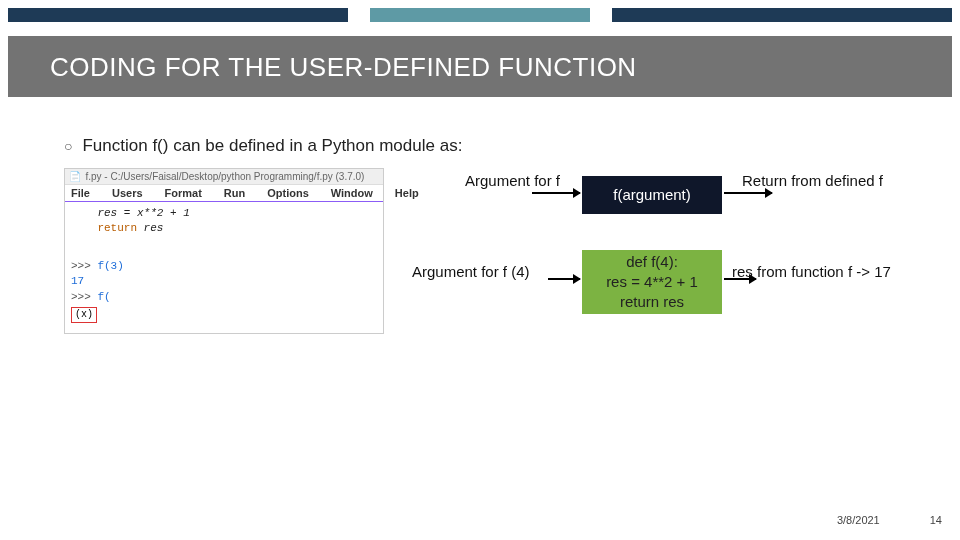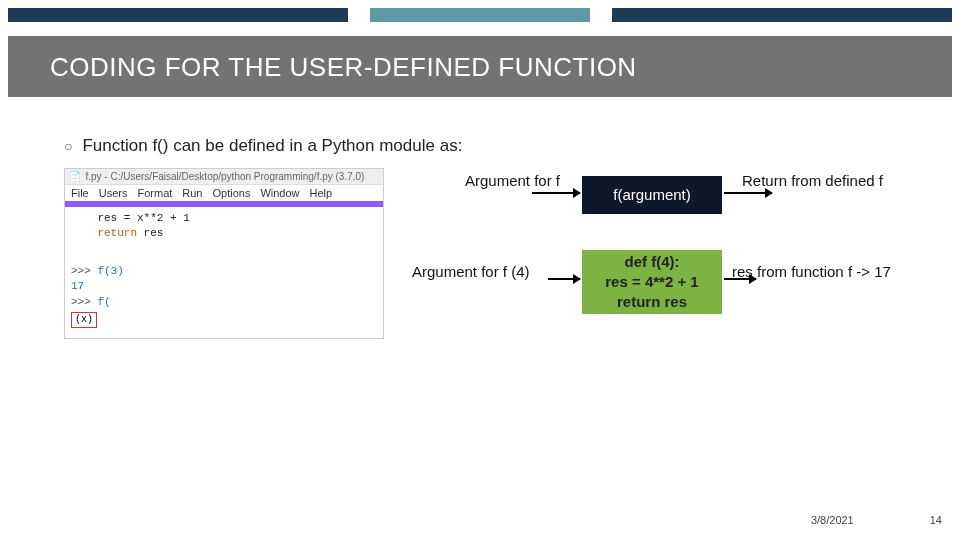--- a/index.html
+++ b/index.html
@@ -69,33 +69,34 @@
     align-items: center;
     gap: 4px;
     padding: 2px 4px;
     border-bottom: 1px solid #ddd;
     background: #efefef;
     font-size: 10px;
     color: #666;
   }
   .ide-menu {
     display: flex;
-    gap: 10px;
+    gap: 22px;
     padding: 2px 6px;
     font-size: 11px;
     color: #333;
-    border-bottom: 6px solid #8b5cf6;
+    border-bottom: 1px solid #8b5cf6;
+    font-weight: bold;
   }
   .ide-code {
     font-family: "Courier New", monospace;
     padding: 4px 6px 10px 6px;
     line-height: 1.4;
   }
   .kw { color: #b85c00; }
-  .var { color: #222; }
+  .var { color: #222; font-style: italic; }
   .blue { color: #1d6cd8; }
   .grey { color: #555; }
   .outbox {
     display: inline-block;
     border: 1px solid #d33;
     padding: 0 3px;
     margin-top: 2px;
     font-size: 10px;
   }
 
@@ -136,21 +137,21 @@
     border-left: 8px solid #000;
     border-top: 5px solid transparent;
     border-bottom: 5px solid transparent;
   }
 
   .footer {
     position: absolute;
     bottom: 14px;
     right: 18px;
     display: flex;
-    gap: 76px;
+    gap: 50px;
     font-size: 11px;
     color: #444;
   }
 </style>
 </head>
 <body>
 
 <div class="top-stripes">
   <div class="stripe s-dark1"></div>
   <div class="stripe s-gap1"></div>
@@ -200,21 +201,21 @@
       <span class="lbl" style="left:30px; top:4px;margin-left:43px;">Argument for f</span>
       <div class="arrow" style="left:140px; top:24px; width:48px;"></div>
       <div class="box box-navy" style="left:190px; top:8px; width:140px; height:38px;">
         <span>f(argument)</span>
       </div>
       <div class="arrow" style="left:332px; top:24px; width:48px;"></div>
       <span class="lbl" style="left:350px; top:4px;">Return from defined f</span>
 
       <span class="lbl" style="left:20px; top:95px;">Argument for f (4)</span>
       <div class="arrow" style="left:156px; top:110px; width:32px;"></div>
-      <div class="box box-green" style="left:190px; top:82px; width:140px; height:64px;font-weight:bold;">
+      <div class="box box-green" style="left:190px; top:82px; width:140px; height:64px;">
         <span>def f(4):</span>
         <span>res = 4**2 + 1</span>
         <span>return res</span>
       </div>
       <div class="arrow" style="left:332px; top:110px; width:32px;"></div>
       <span class="lbl" style="left:340px; top:95px; white-space:normal; width:180px;">res from function f -&gt; 17</span>
     </div>
 
   </div>
 </div>

